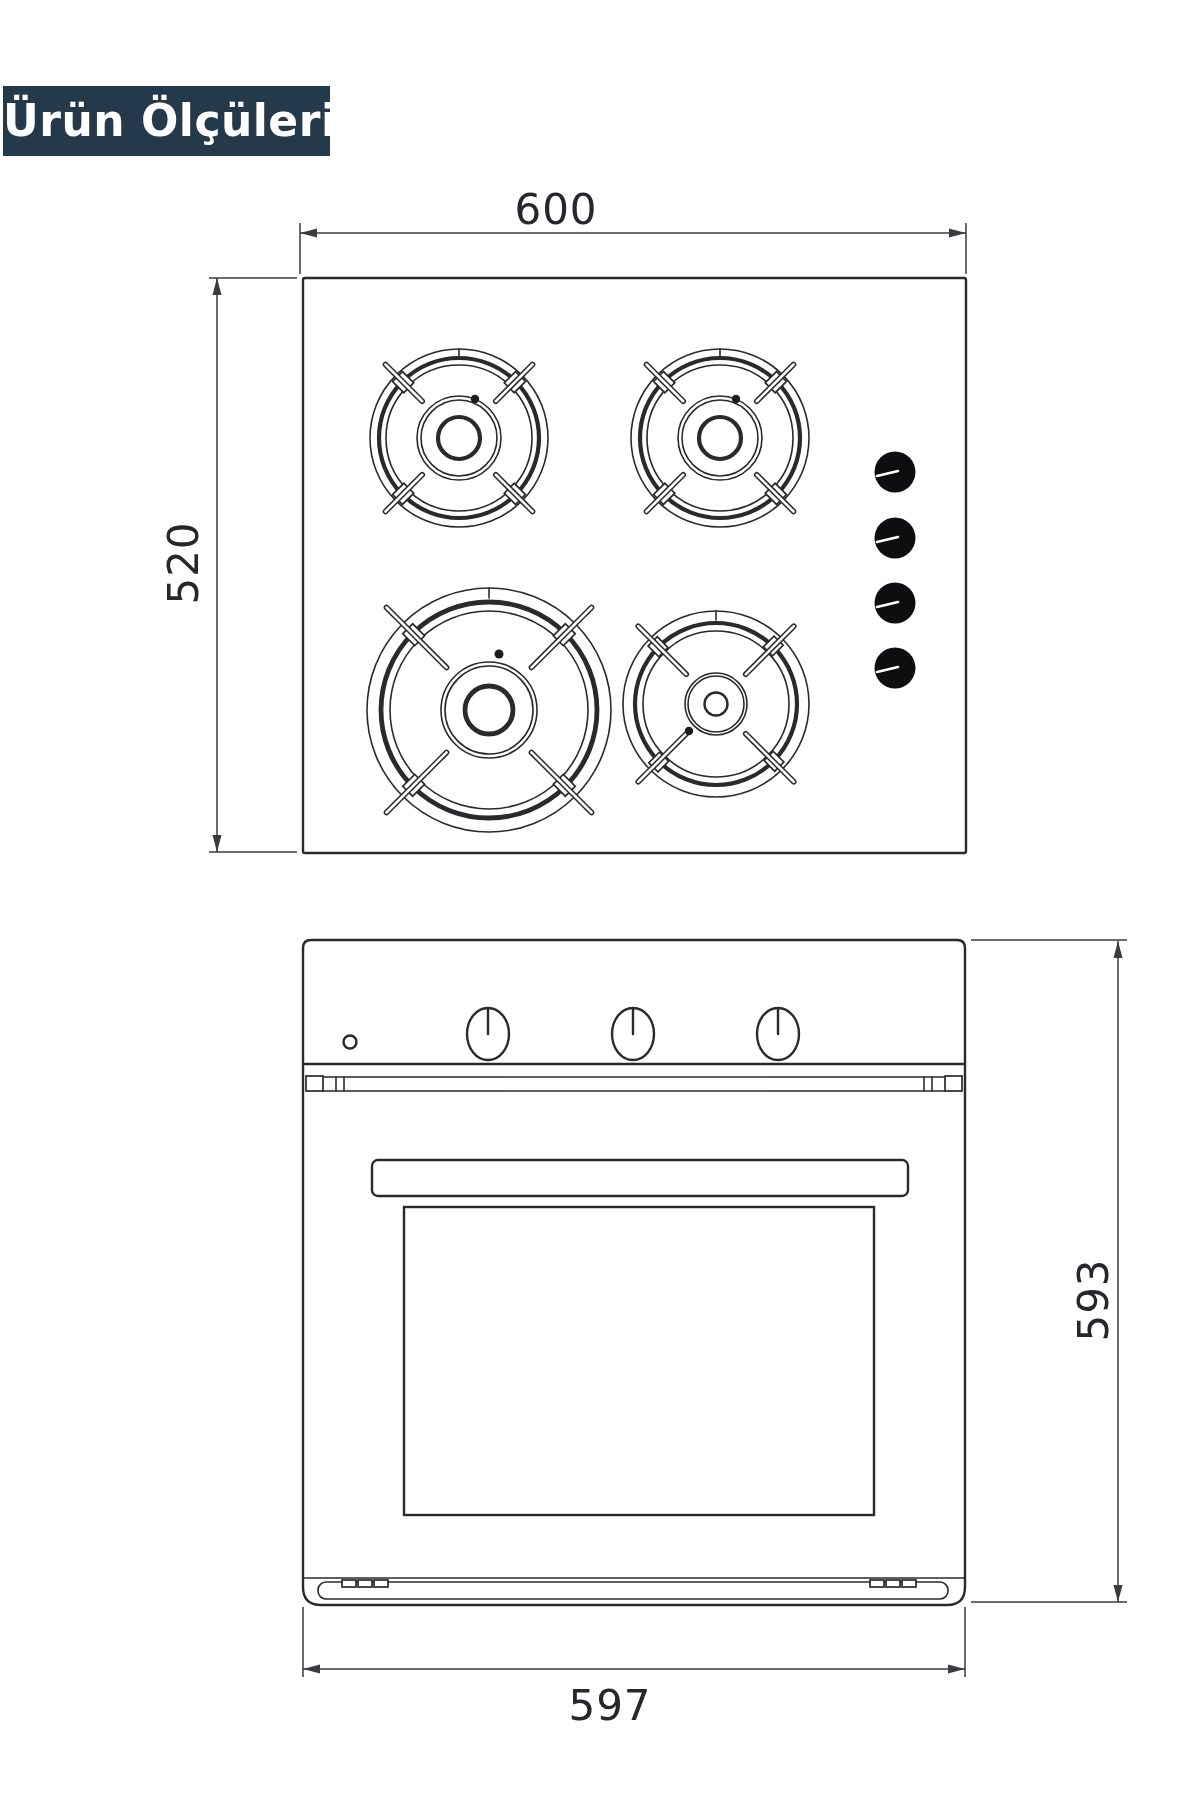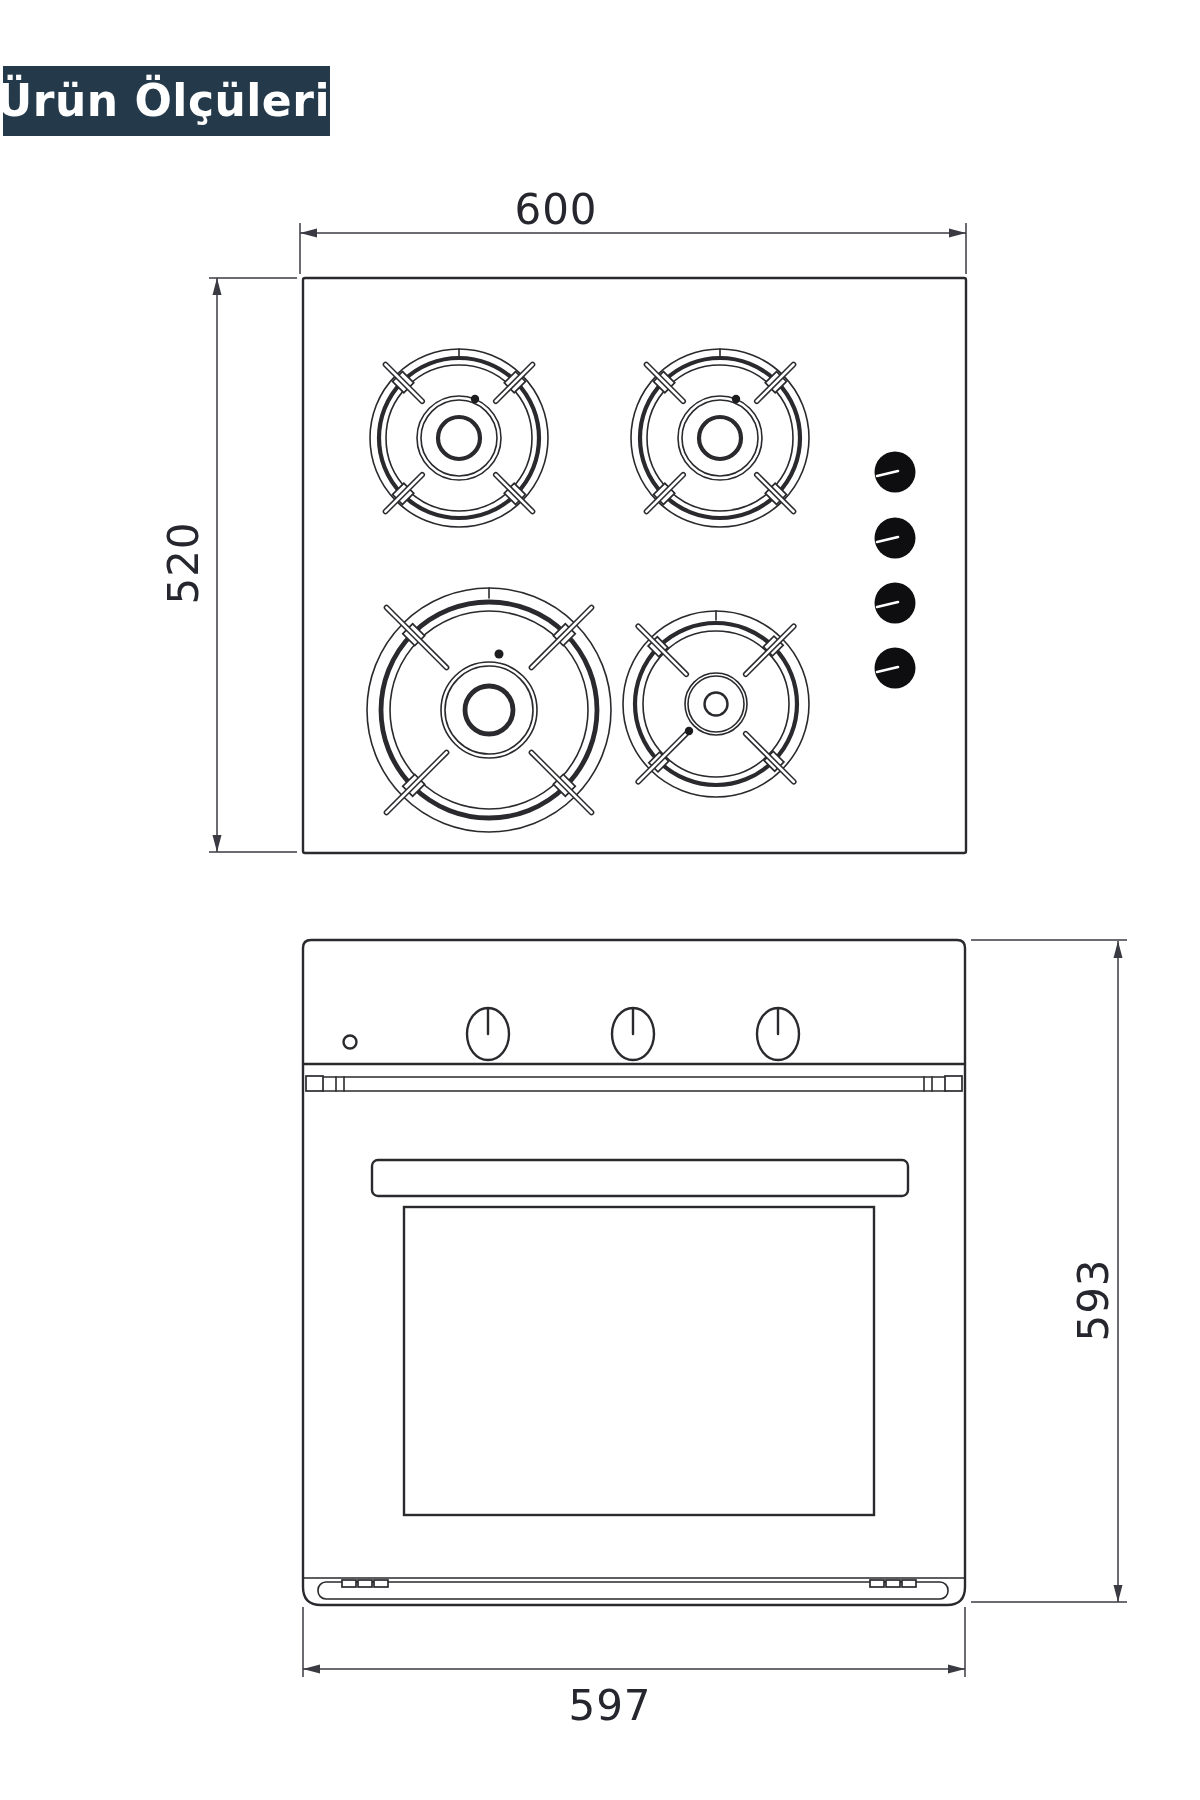--- a/index.html
+++ b/index.html
@@ -4,23 +4,23 @@
 <style>
   html,body{margin:0;padding:0;background:#ffffff;}
   .page{
     position:relative;
     width:1200px;height:1800px;
     background:#ffffff;
     font-family:"DejaVu Sans","Liberation Sans",sans-serif;
     overflow:hidden;
   }
   .title-badge{
-    position:absolute;left:3px;top:66px;width:327px;height:70px;
+    position:absolute;left:3px;top:86px;width:327px;height:70px;
     background:#24394a;
-    display:flex;align-items:center;justify-content:flex-end;
+    display:flex;align-items:center;justify-content:flex-start;
   }
   .title-badge span{
     color:#ffffff;font-size:44px;font-weight:600;letter-spacing:.5px;
     line-height:1;white-space:nowrap;
   }
   svg{display:block;position:absolute;left:0;top:0;}
   
   .st{stroke:#2a2a2e;fill:none;stroke-width:1.6;stroke-linecap:round;}
   .st2{stroke:#2a2a2e;fill:none;stroke-width:2.4;stroke-linecap:round;}
   .thick{stroke:#2a2a2e;fill:none;stroke-width:4.2;}

